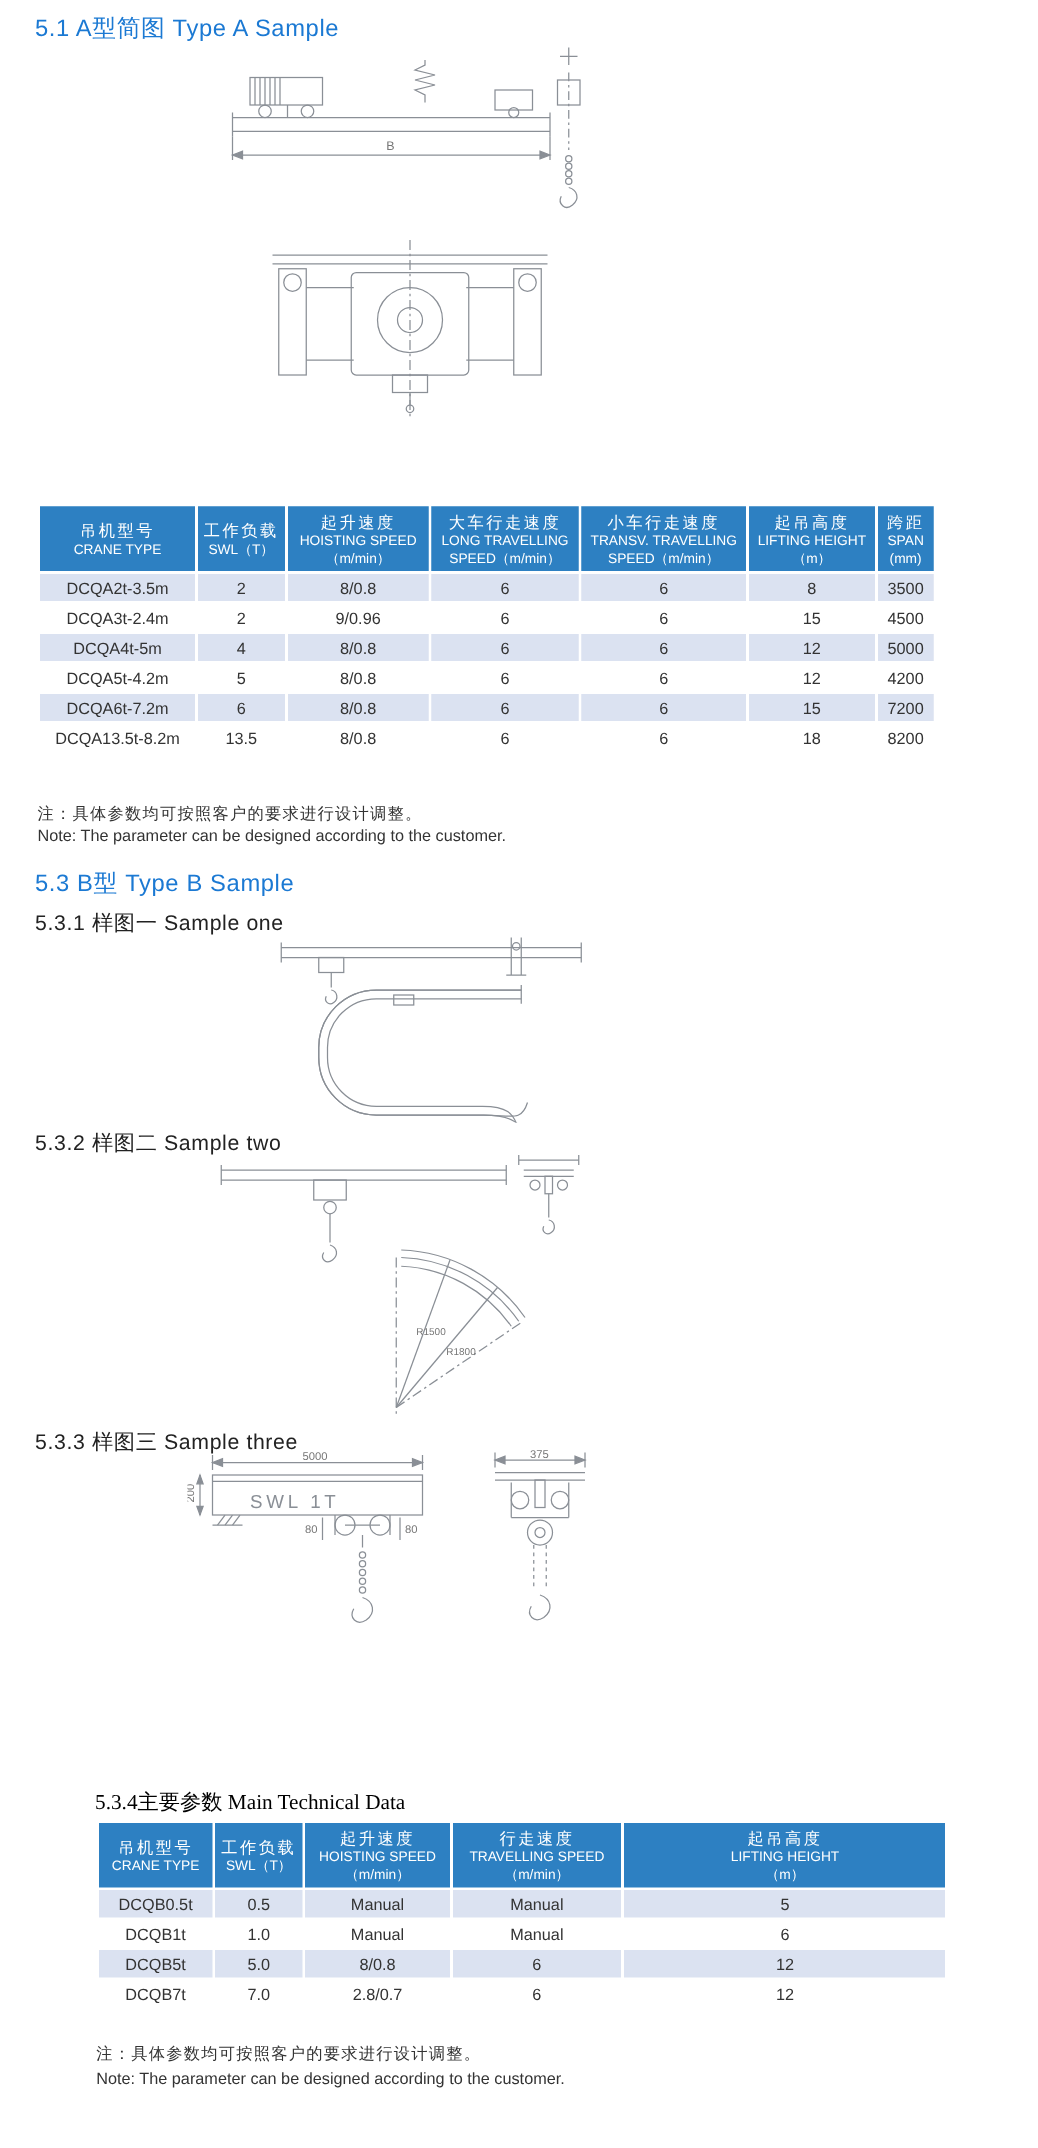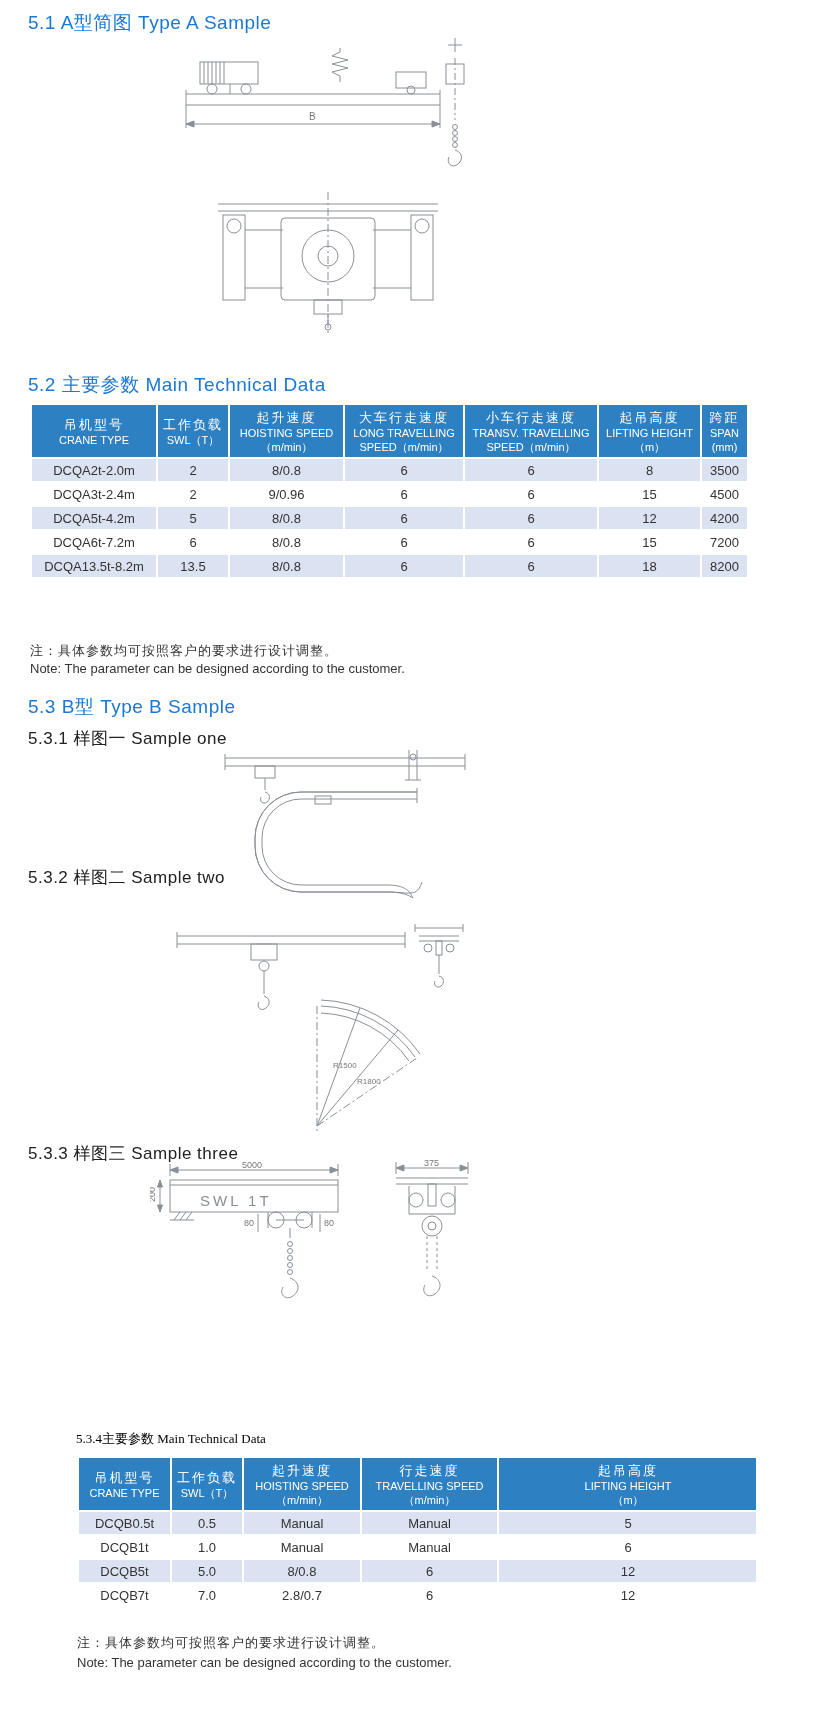--- a/index.html
+++ b/index.html
@@ -1,21 +1,21 @@
 <!DOCTYPE html>
 <html style="--accent: #1b79d3; --th-bg: #2d80c2; --row-alt: #dbe2f1;"><head>
 <meta charset="utf-8">
 <style>
   html,body{margin:0;padding:0;background:#fff;}
   .page{position:relative;width:756px;height:1718px;background:#ffffff;
         font-family:"Liberation Sans",sans-serif;overflow:hidden;}
   .abs{position:absolute;}
   .h-blue{position:absolute;color:var(--accent,#1b79d3);font-size:19px;letter-spacing:.5px;white-space:nowrap;}
   .h-sub{position:absolute;color:#222;font-size:17px;letter-spacing:.5px;white-space:nowrap;}
-  .h-serif{position:absolute;color:#000;font-size:13px;font-family:"Liberation Serif",serif;white-space:nowrap;}
+  .h-serif{position:absolute;color:#000;font-size:17px;font-family:"Liberation Serif",serif;white-space:nowrap;}
   .note{position:absolute;color:#333;font-size:13px;white-space:nowrap;}
   .note-zh{letter-spacing:1px;text-align:center;}
   table{border-collapse:collapse;table-layout:fixed;}
   th,td{border:2px solid #fff;text-align:center;overflow:hidden;}
   thead th{background:var(--th-bg,#2d80c2);color:#fff;font-weight:normal;vertical-align:middle;padding:3px 1px;height:46px;margin-top:44px;}
   .th-zh{font-size:13px;letter-spacing:2px;line-height:17px;}
   .th-en{font-size:11px;line-height:14px;}
   tbody td{font-size:13px;color:#333;height:22px;padding:0 2px;background:#fff;}
   tbody tr:nth-child(odd) td{background:var(--row-alt,#dbe2f1);}
   svg{position:absolute;}
@@ -82,21 +82,20 @@
         <line x1="195" y1="100" x2="233" y2="100"></line>
       <rect x="103" y="30" width="94" height="82" rx="4"></rect>
       <circle cx="150" cy="68" r="26"></circle>
         <circle cx="150" cy="68" r="10"></circle>
       <rect x="136" y="112" width="28" height="14"></rect>
       <line x1="150" y1="126" x2="150" y2="136"></line>
         <circle cx="150" cy="139" r="3"></circle>
     </g>
   </svg>
 
-  <div class="h-blue" style="left:28px;top:372px">5.2 主要参数 Main Technical Data</div>
 
   <div class="edge" style="left:817px;top:368px;height:272px"></div>
 
   <div class="abs" style="left:30px;top:403px;width:717px">
     <table style="width:717px">
       <colgroup>
           <col style="width:126px">
           <col style="width:72px">
           <col style="width:115px">
           <col style="width:120px">
@@ -136,36 +135,45 @@
             </th>
         <th>
               <div class="th-zh">跨距</div>
               <div class="th-en">SPAN</div>
               <div class="th-en">(mm)</div>
             </th>
       </tr>
         </thead>
       <tbody>
           <tr>
-            <td>DCQA2t-2.0m</td>
+            <td>DCQA2t-3.5m</td>
             <td>2</td>
             <td>8/0.8</td>
             <td>6</td>
             <td>6</td>
             <td>8</td>
             <td>3500</td>
           </tr>
           <tr>
             <td>DCQA3t-2.4m</td>
             <td>2</td>
             <td>9/0.96</td>
             <td>6</td>
             <td>6</td>
             <td>15</td>
             <td>4500</td>
+          </tr>
+          <tr>
+            <td>DCQA4t-5m</td>
+            <td>4</td>
+            <td>8/0.8</td>
+            <td>6</td>
+            <td>6</td>
+            <td>12</td>
+            <td>5000</td>
           </tr>
           <tr>
             <td>DCQA5t-4.2m</td>
             <td>5</td>
             <td>8/0.8</td>
             <td>6</td>
             <td>6</td>
             <td>12</td>
             <td>4200</td>
           </tr>
@@ -213,21 +221,21 @@
       <rect x="150" y="48" width="16" height="8"></rect>
       <path d="M252,56 H136 A46 46 0 0 0 90,102 V110 A46 46 0 0 0 136,156 H222 C244,156 252,162 257,146" transform="translate(0,-12)"></path>
       <path d="M252,56 H136 A46 46 0 0 0 90,102 V110 A46 46 0 0 0 136,156 H222 C244,156 252,162 257,176" transform="translate(0,-12) scale(1,1)" opacity="0"></path>
       <path d="M252,63 H136 A39 39 0 0 0 97,102 V110 A39 39 0 0 0 136,149 H221 C240,149 246,154 250,168" transform="translate(0,-12)"></path>
       <path d="M252,56 H136 A46 46 0 0 0 90,102 V110 A46 46 0 0 0 136,156 H222 C244,156 252,162 257,176" transform="translate(0,-12)"></path>
       <line x1="252" y1="40" x2="252" y2="55"></line>
       <line x1="253" y1="166" x2="262" y2="160"></line>
     </g>
   </svg>
 
-  <div class="h-sub" style="left:28px;top:866px">5.3.2 样图二 Sample two</div>
+  <div class="h-sub" style="left:28px;top:903px">5.3.2 样图二 Sample two</div>
 
   <svg style="left:165px;top:922px" width="330" height="215" viewBox="0 0 330 215">
     <g class="lines">
       <line x1="12" y1="14" x2="240" y2="14"></line>
         <line x1="12" y1="22" x2="240" y2="22"></line>
       <line x1="12" y1="10" x2="12" y2="26"></line>
         <line x1="240" y1="10" x2="240" y2="26"></line>
       <rect x="86" y="22" width="26" height="16"></rect>
         <circle cx="99" cy="44" r="5"></circle>
       <line x1="99" y1="49" x2="99" y2="72"></line>

